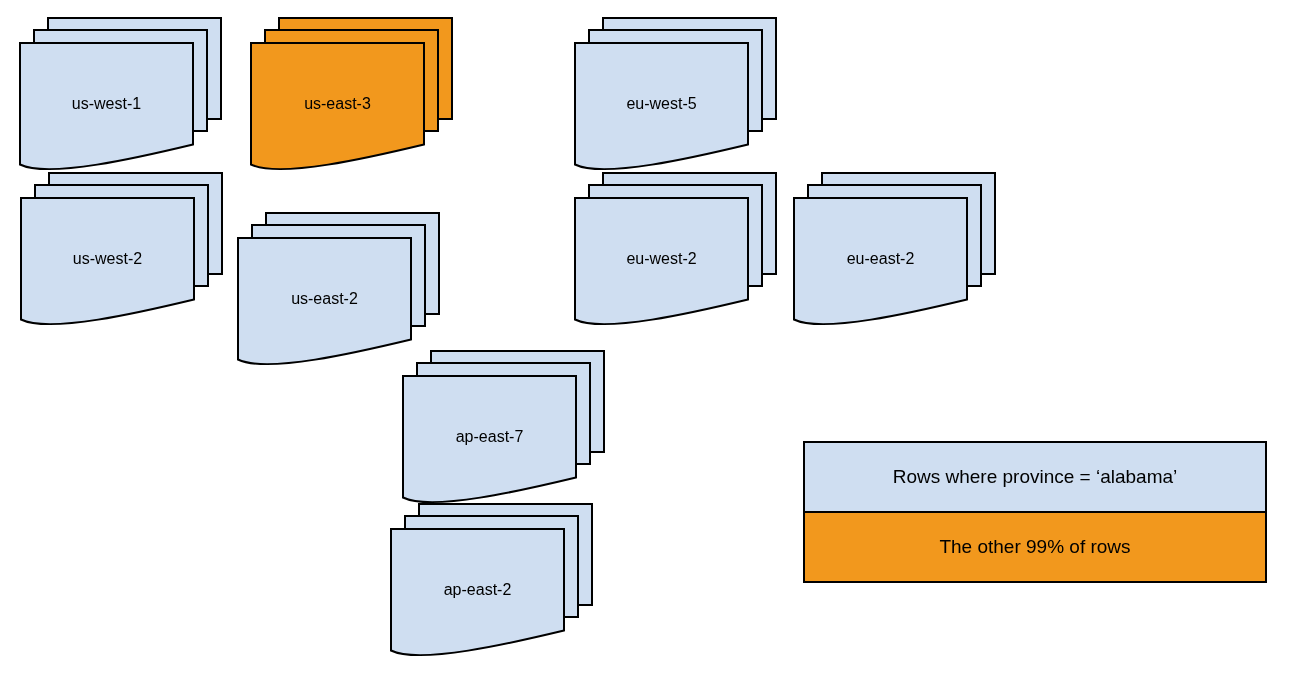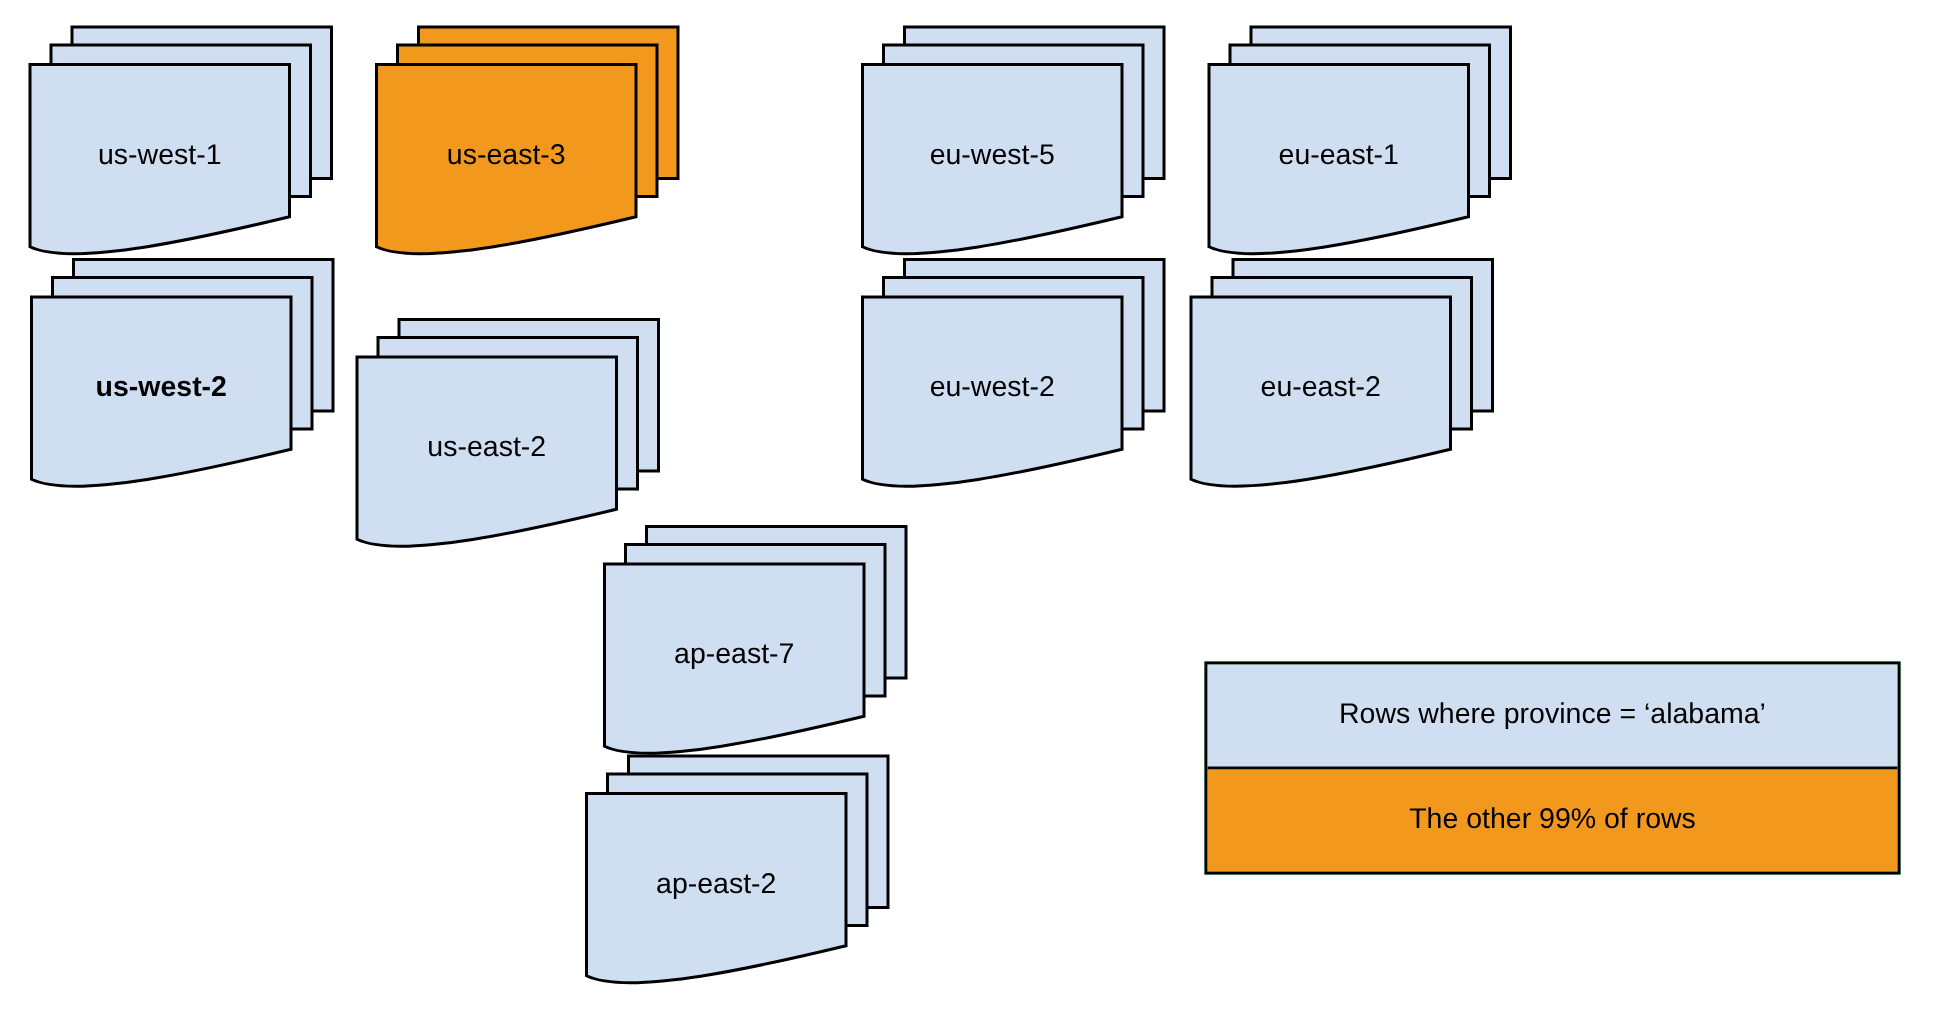--- a/index.html
+++ b/index.html
@@ -34,32 +34,32 @@
   }
   .stack-label {
     position: absolute;
     left: 1px;
     top: 26px;
     width: 173px;
     height: 122px;
     display: flex;
     align-items: center;
     justify-content: center;
-    font-size: 19px;
+    font-size: 16px;
     color: #000000;
     white-space: nowrap;
     pointer-events: none;
   }
   .legend {
     position: absolute;
     box-sizing: border-box;
     border: 2px solid #000000;
     display: flex;
     flex-direction: column;
-    background: #22c55e;
+    background: #0f766e;
   }
   .legend-row {
     flex: 1;
     display: flex;
     align-items: center;
     justify-content: center;
     font-size: 19px;
     color: #000000;
     white-space: nowrap;
   }
@@ -96,29 +96,21 @@
     <div class="stack-label">us-east-3</div>
   </div>
     <div class="stack" style="left: 574px; top: 17px; z-index: 8;">
     <svg width="204" height="153" viewBox="0 0 204 153" aria-hidden="true">
       <rect class="doc-shape doc-back" x="29" y="1" width="173" height="101" fill="#cfdef1"></rect>
       <rect class="doc-shape doc-middle" x="15" y="13" width="173" height="101" fill="#cfdef1"></rect>
       <path class="doc-shape doc-front" d="M 1,26 L 174,26 L 174,127.5 C 120,140.5 30,161.5 1,147.5 Z" fill="#cfdef1"></path>
     </svg>
     <div class="stack-label">eu-west-5</div>
   </div>
-    <div class="stack" style="left: 805px; top: 17px; z-index: 7;">
-    <svg width="204" height="153" viewBox="0 0 204 153" aria-hidden="true">
-      <rect class="doc-shape doc-back" x="29" y="1" width="173" height="101" fill="#cfdef1"></rect>
-      <rect class="doc-shape doc-middle" x="15" y="13" width="173" height="101" fill="#cfdef1"></rect>
-      <path class="doc-shape doc-front" d="M 1,26 L 174,26 L 174,127.5 C 120,140.5 30,161.5 1,147.5 Z" fill="#cfdef1"></path>
-    </svg>
-    <div class="stack-label">eu-east-1</div>
-  </div>
-    <div class="stack" style="left: 20px; top: 172px; z-index: 6; font-weight: bold;">
+    <div class="stack" style="left: 20px; top: 172px; z-index: 6;">
     <svg width="204" height="153" viewBox="0 0 204 153" aria-hidden="true">
       <rect class="doc-shape doc-back" x="29" y="1" width="173" height="101" fill="#cfdef1"></rect>
       <rect class="doc-shape doc-middle" x="15" y="13" width="173" height="101" fill="#cfdef1"></rect>
       <path class="doc-shape doc-front" d="M 1,26 L 174,26 L 174,127.5 C 120,140.5 30,161.5 1,147.5 Z" fill="#cfdef1"></path>
     </svg>
     <div class="stack-label">us-west-2</div>
   </div>
     <div class="stack" style="left: 237px; top: 172px; z-index: 5; margin-top: 40px;">
     <svg width="204" height="153" viewBox="0 0 204 153" aria-hidden="true">
       <rect class="doc-shape doc-back" x="29" y="1" width="173" height="101" fill="#cfdef1"></rect>

